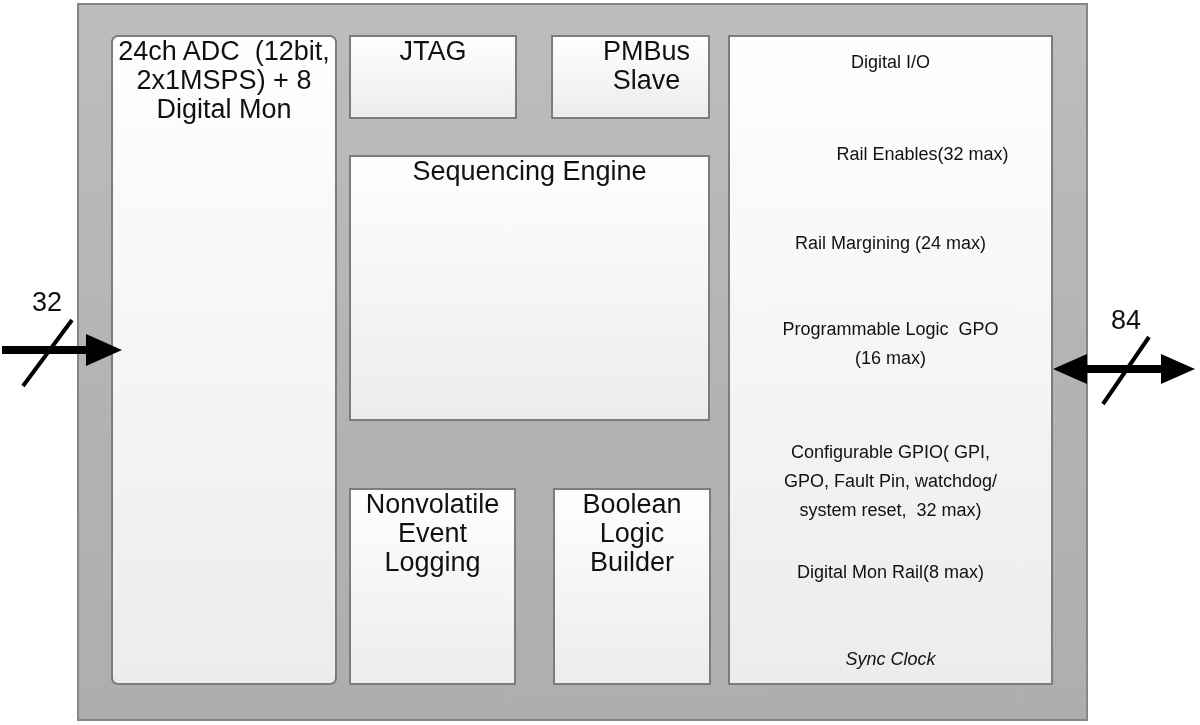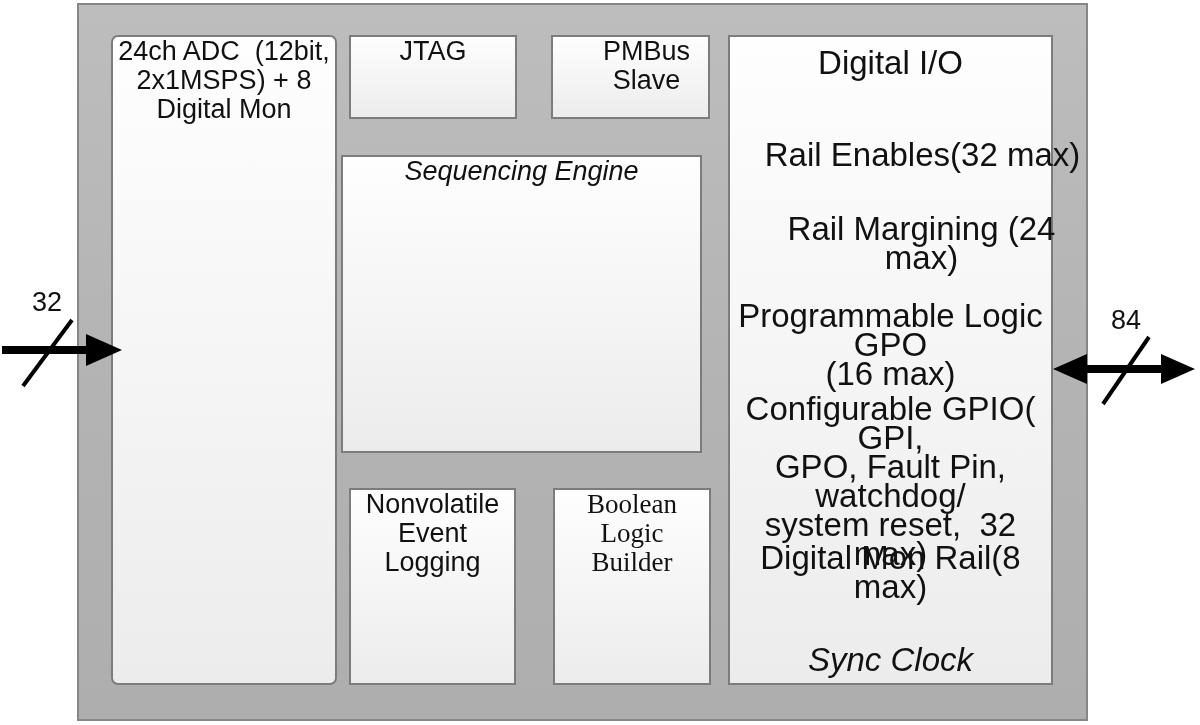--- a/index.html
+++ b/index.html
@@ -24,33 +24,33 @@
     background:linear-gradient(180deg,#fefefe 0%,#f6f6f6 45%,#ececec 100%);
     border:2px solid #7c7c7c;
     display:flex;align-items:flex-start;justify-content:center;
     text-align:center;
     font-size:27px;line-height:29px;
   }
   .lbl{white-space:pre-wrap;}
   .adc { left:111px; top:35px;  width:226px; height:650px;border-radius:7px; }
   .jtag{ left:349px; top:35px;  width:168px; height:84px;  }
   .pmb { left:551px; top:35px;  width:159px; height:84px;padding-left:32px;  }
-  .seq { left:341px; top:155px; width:361px; height:298px;font-style:italic; }
+  .seq { left:349px; top:155px; width:361px; height:266px; }
   .nv  { left:349px; top:488px; width:167px; height:197px; }
-  .bool{ left:553px; top:488px; width:158px; height:197px;font-family:Liberation Serif, serif; }
+  .bool{ left:553px; top:488px; width:158px; height:197px; }
   .dio { left:728px; top:35px;  width:325px; height:650px; display:block; }
   .dio-line{
     position:absolute;left:0;width:100%;
     transform:translateY(-50%);
     text-align:center;white-space:pre-wrap;
-    font-size:33px;line-height:29px;
+    font-size:18px;line-height:29px;
   }
   .dio-t  {top:25px;}
   .dio-i0 {top:117px;padding-left:32px;}
-  .dio-i1 {top:206px;padding-left:31px;}
+  .dio-i1 {top:206px;}
   .dio-i2 {top:307px;}
   .dio-i3 {top:444px;}
   .dio-i4 {top:535px;}
   .dio-i5 {top:622px;font-style:italic;}
   .bus-label{
     position:absolute;
     width:50px;text-align:center;
     font-size:27px;line-height:29px;color:#111111;
   }
   .bus-label.left {left:22px;  top:288px;}

